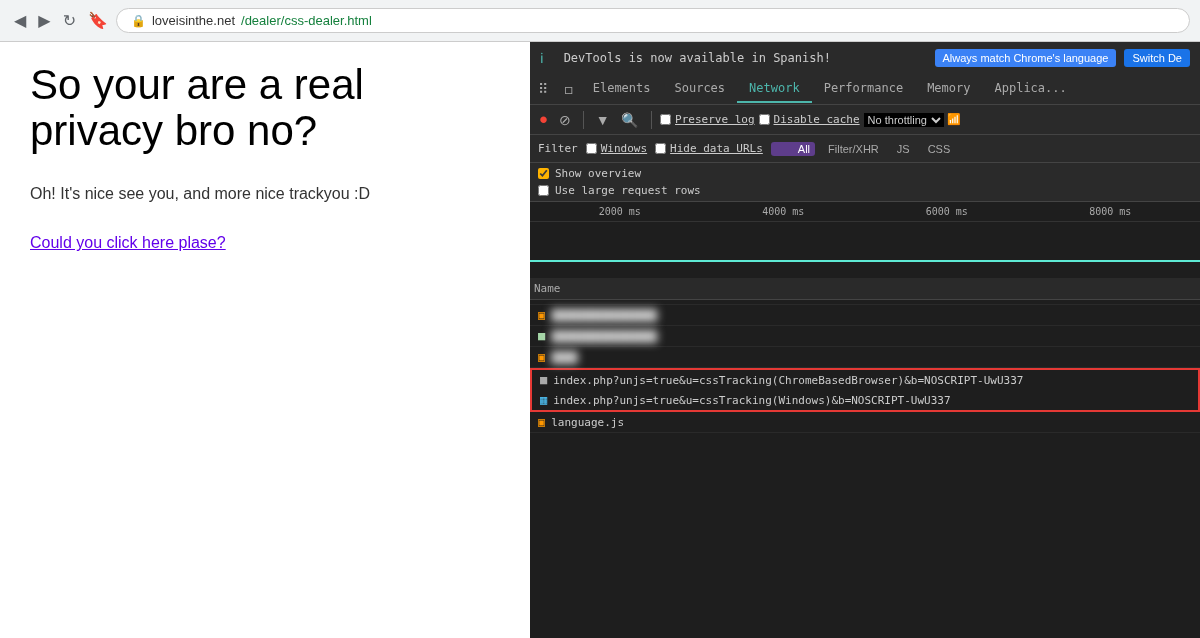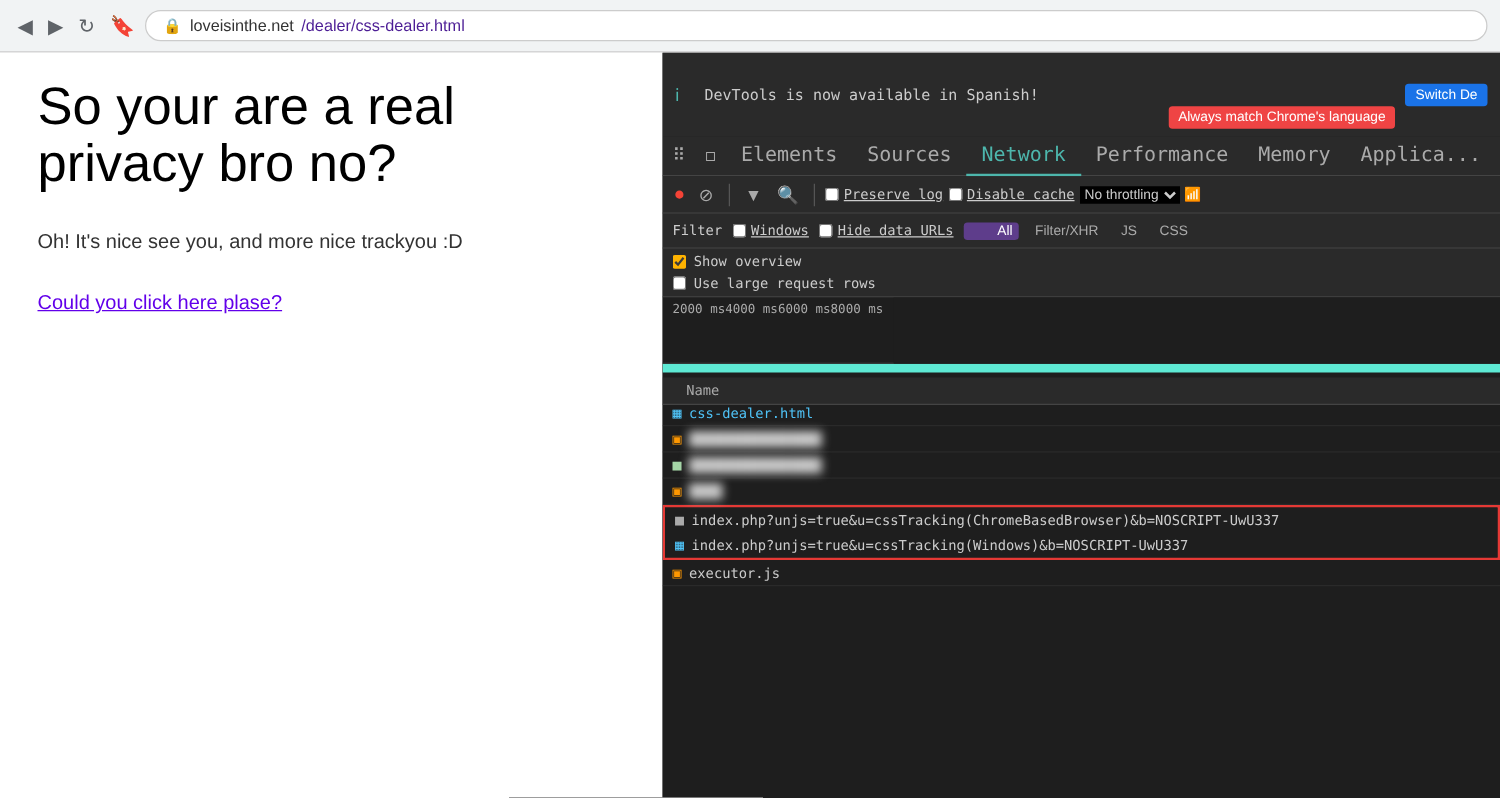--- a/index.html
+++ b/index.html
@@ -24,21 +24,21 @@
       border: 1px solid #ccc;
       border-radius: 20px;
       padding: 4px 14px;
       font-size: 13px;
       color: #333;
       display: flex;
       align-items: center;
       gap: 6px;
     }
     .lock-icon { color: #5f6368; font-size: 12px; }
-    .address-path { color: #4c1d95; }
+    .address-path { color: #15803d; }
     .bookmark-btn { background: none; border: none; cursor: pointer; color: #5f6368; font-size: 16px; }
 
     
     .main-area { display: flex; flex: 1; overflow: hidden; }
 
     
     .page-content {
       width: 530px;
       flex-shrink: 0;
       padding: 20px 30px;
@@ -84,29 +84,28 @@
       display: flex;
       align-items: center;
       gap: 8px;
       font-size: 12px;
       color: #ccc;
       flex-shrink: 0;
     }
     .notif-icon { color: #4db6ac; font-size: 14px; }
     .notif-text { flex: 1; padding-left: 12px; }
     .notif-btn-match {
-      background: #ef4444;
+      background: #3b82f6;
       color: #fff;
       border: none;
       border-radius: 3px;
       padding: 3px 8px;
       font-size: 11px;
       cursor: pointer;
       white-space: nowrap;
-      margin-top: 37px;
     }
     .notif-btn-switch {
       background: #1a73e8;
       color: #fff;
       border: none;
       border-radius: 3px;
       padding: 3px 8px;
       font-size: 11px;
       cursor: pointer;
       white-space: nowrap;
@@ -127,21 +126,21 @@
       font-size: 14px;
       cursor: pointer;
       display: flex;
       align-items: center;
       gap: 4px;
     }
     .dt-tab {
       padding: 6px 12px;
       color: #aaa;
       cursor: pointer;
-      font-size: 16px;
+      font-size: 12px;
       border-bottom: 2px solid transparent;
       white-space: nowrap;
     }
     .dt-tab.active {
       color: #4db6ac;
       border-bottom: 2px solid #4db6ac;
       text-align: right;
     }
 
     
@@ -226,25 +225,25 @@
       align-items: center;
       gap: 6px;
       font-size: 11px;
       color: #ccc;
     }
     .option-checkbox { width: 11px; height: 11px; }
 
     
     .devtools-timeline {
       background: #1e1e1e;
-      border-bottom: 7px solid #5eead4;
+      border-bottom: 2px solid #5eead4;
       height: 60px;
       flex-shrink: 0;
       display: flex;
-      flex-direction: row;
+      flex-direction: column;
       position: relative;
     }
     .timeline-ruler {
       display: flex;
       justify-content: space-around;
       padding: 4px 8px;
       font-size: 10px;
       color: #aaa;
       border-bottom: 1px solid #333;
     }
@@ -256,25 +255,25 @@
     
     .devtools-table {
       flex: 1;
       overflow-y: auto;
       background: #1e1e1e;
     }
     .table-header {
       display: flex;
       background: #2a2a2a;
       border-bottom: 1px solid #444;
-      padding: 4px 19px;
+      padding: 4px 4px;
       font-size: 11px;
       color: #aaa;
       position: sticky;
-      top: 4px;
+      top: 16px;
       z-index: 10;
     }
     .table-header-col { flex: 1; }
     .table-row {
       display: flex;
       align-items: center;
       padding: 3px 8px;
       border-bottom: 1px solid #2a2a2a;
       font-size: 11px;
       color: #ccc;
@@ -442,18 +441,18 @@
           <span>index.php?unjs=true&amp;u=cssTracking(ChromeBasedBrowser)&amp;b=NOSCRIPT-UwU337</span>
         </div>
         <div class="table-row highlighted">
           <span class="file-icon js">▦</span>
           <span>index.php?unjs=true&amp;u=cssTracking(Windows)&amp;b=NOSCRIPT-UwU337</span>
         </div>
       </div>
 
       <div class="table-row">
         <span class="file-icon img">▣</span>
-        <span>executor.js</span>
+        <span>language.js</span>
       </div>
     </div>
 
   </div>
 </div>
 
 </body></html>

